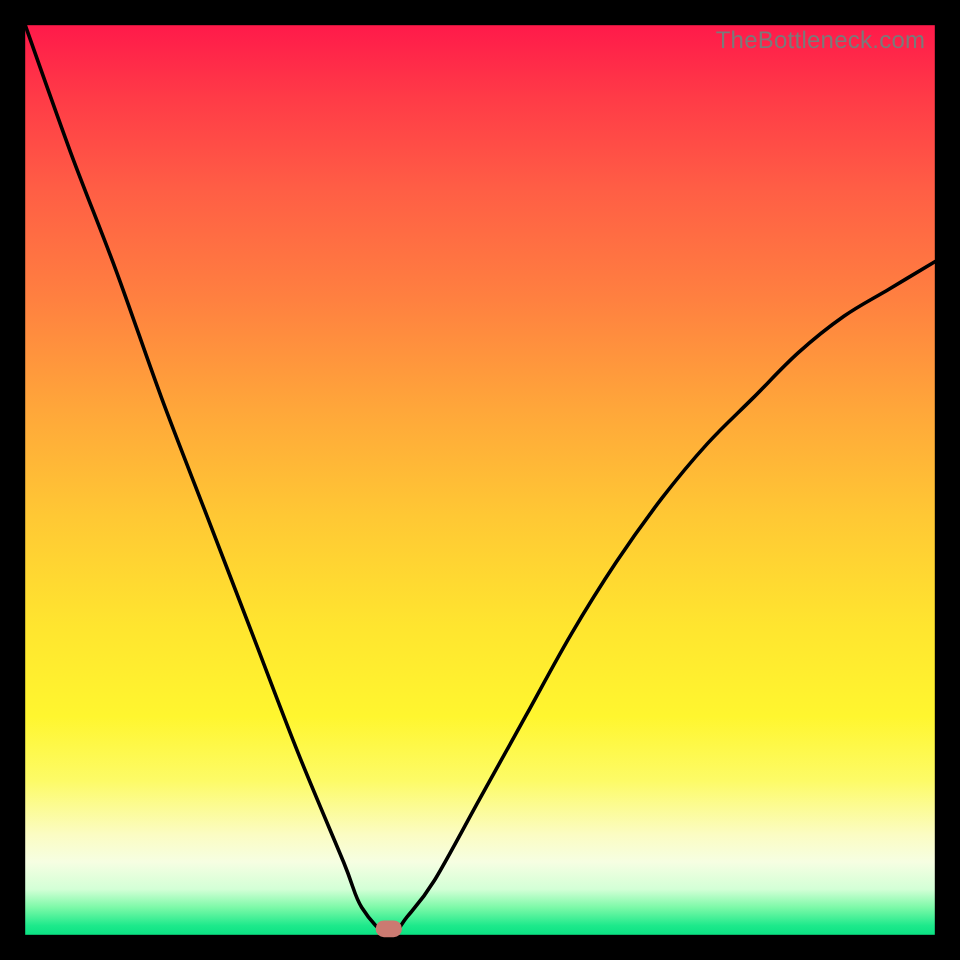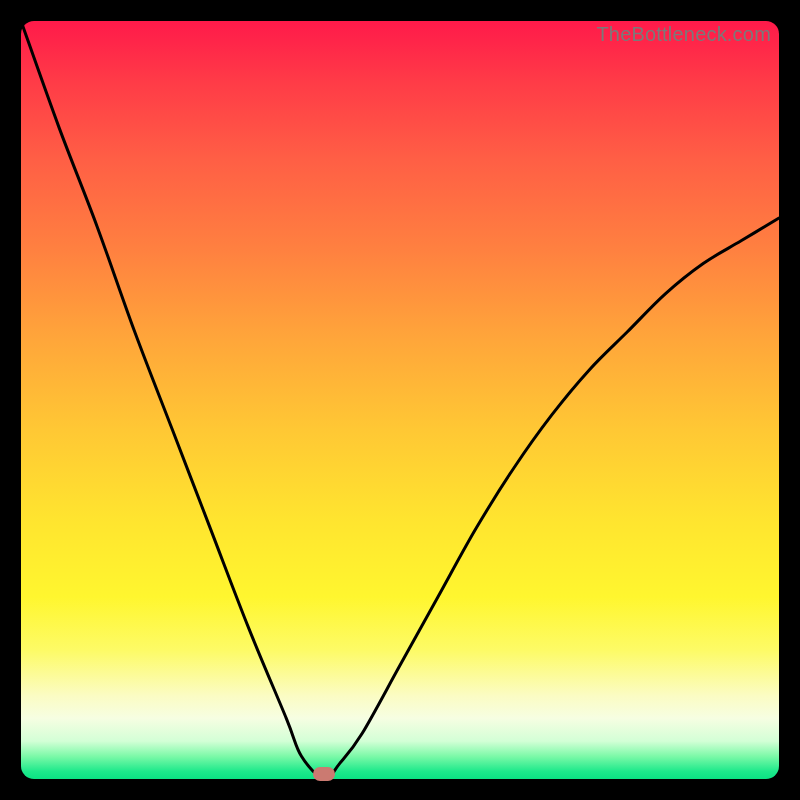--- a/index.html
+++ b/index.html
@@ -33,21 +33,20 @@
       #ffe52f 66%,
       #fff62f 76%,
       #fdfb66 83%,
       #fbfcc3 89%,
       #f6fee2 92%,
       #d3ffd6 95%,
       #7cf9a8 97%,
       #1de98b 99%,
       #0be283 100%
     );
-    border-radius: 13px;
   }
   .watermark {
     position: absolute;
     top: 2px;
     right: 8px;
     color: #7a7a7a;
     font-size: 20px;
     font-weight: 500;
     letter-spacing: 0.2px;
     user-select: none;

